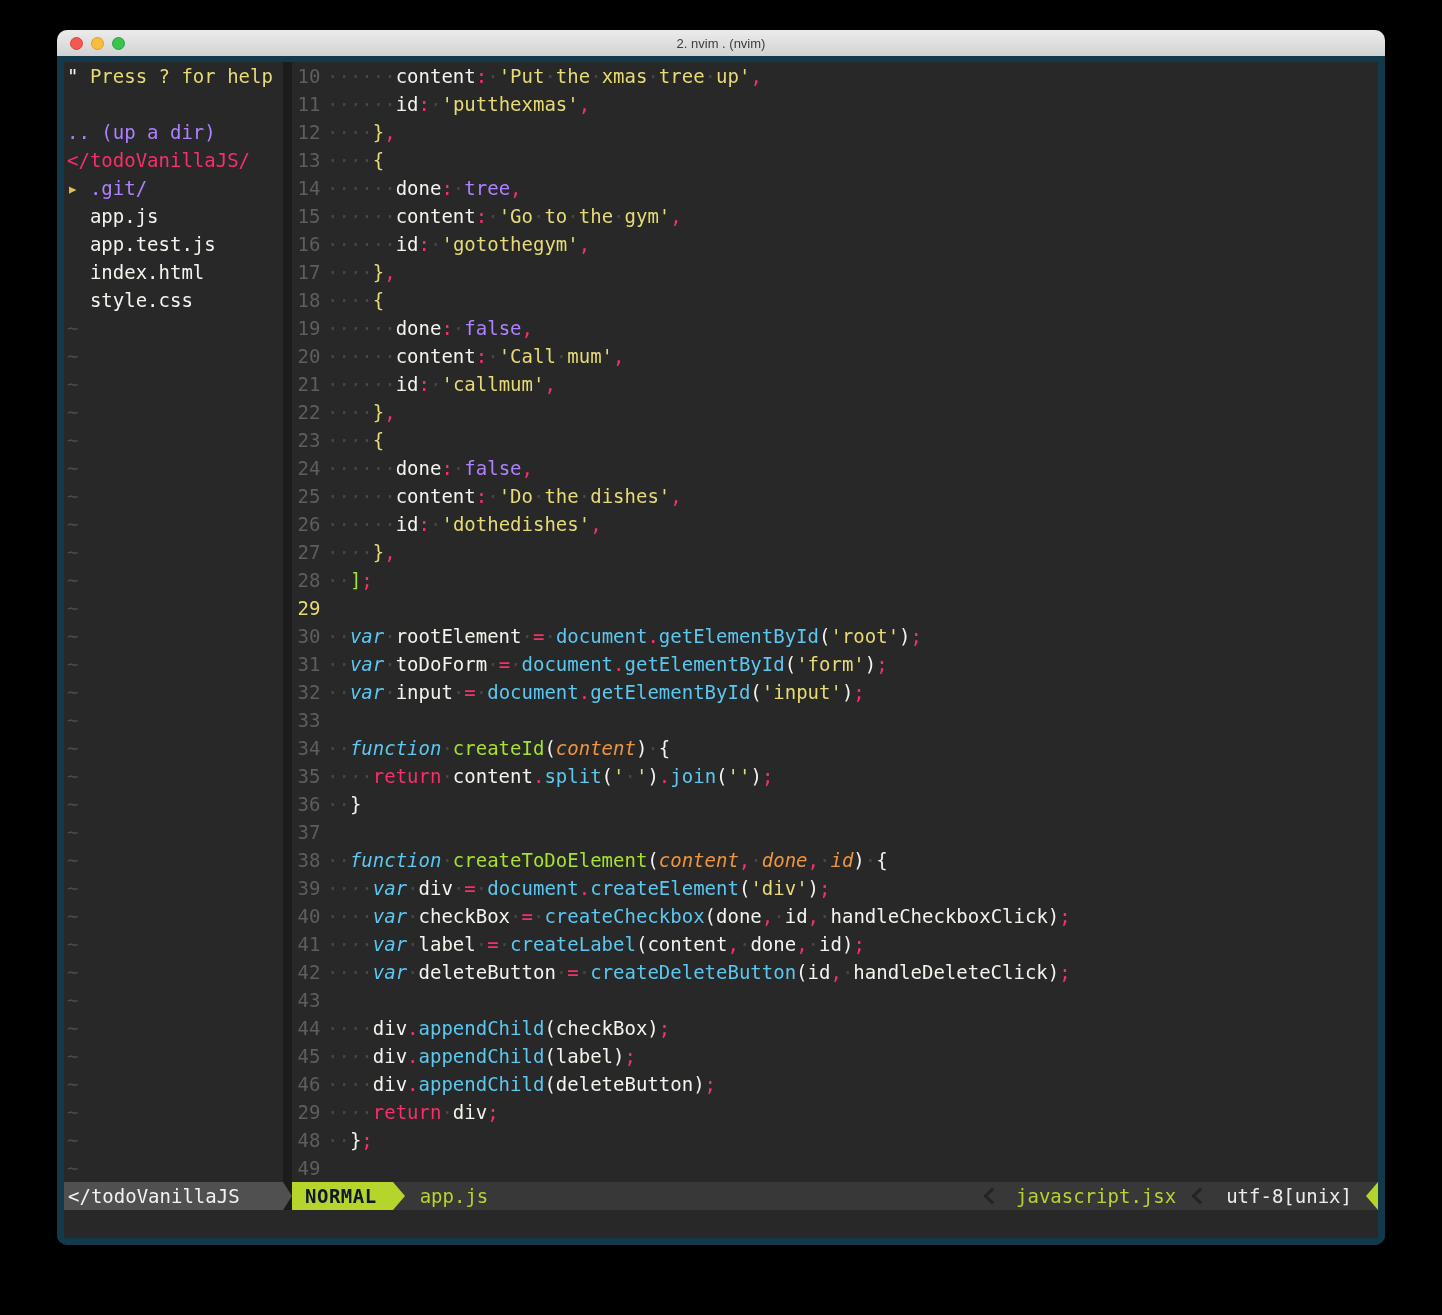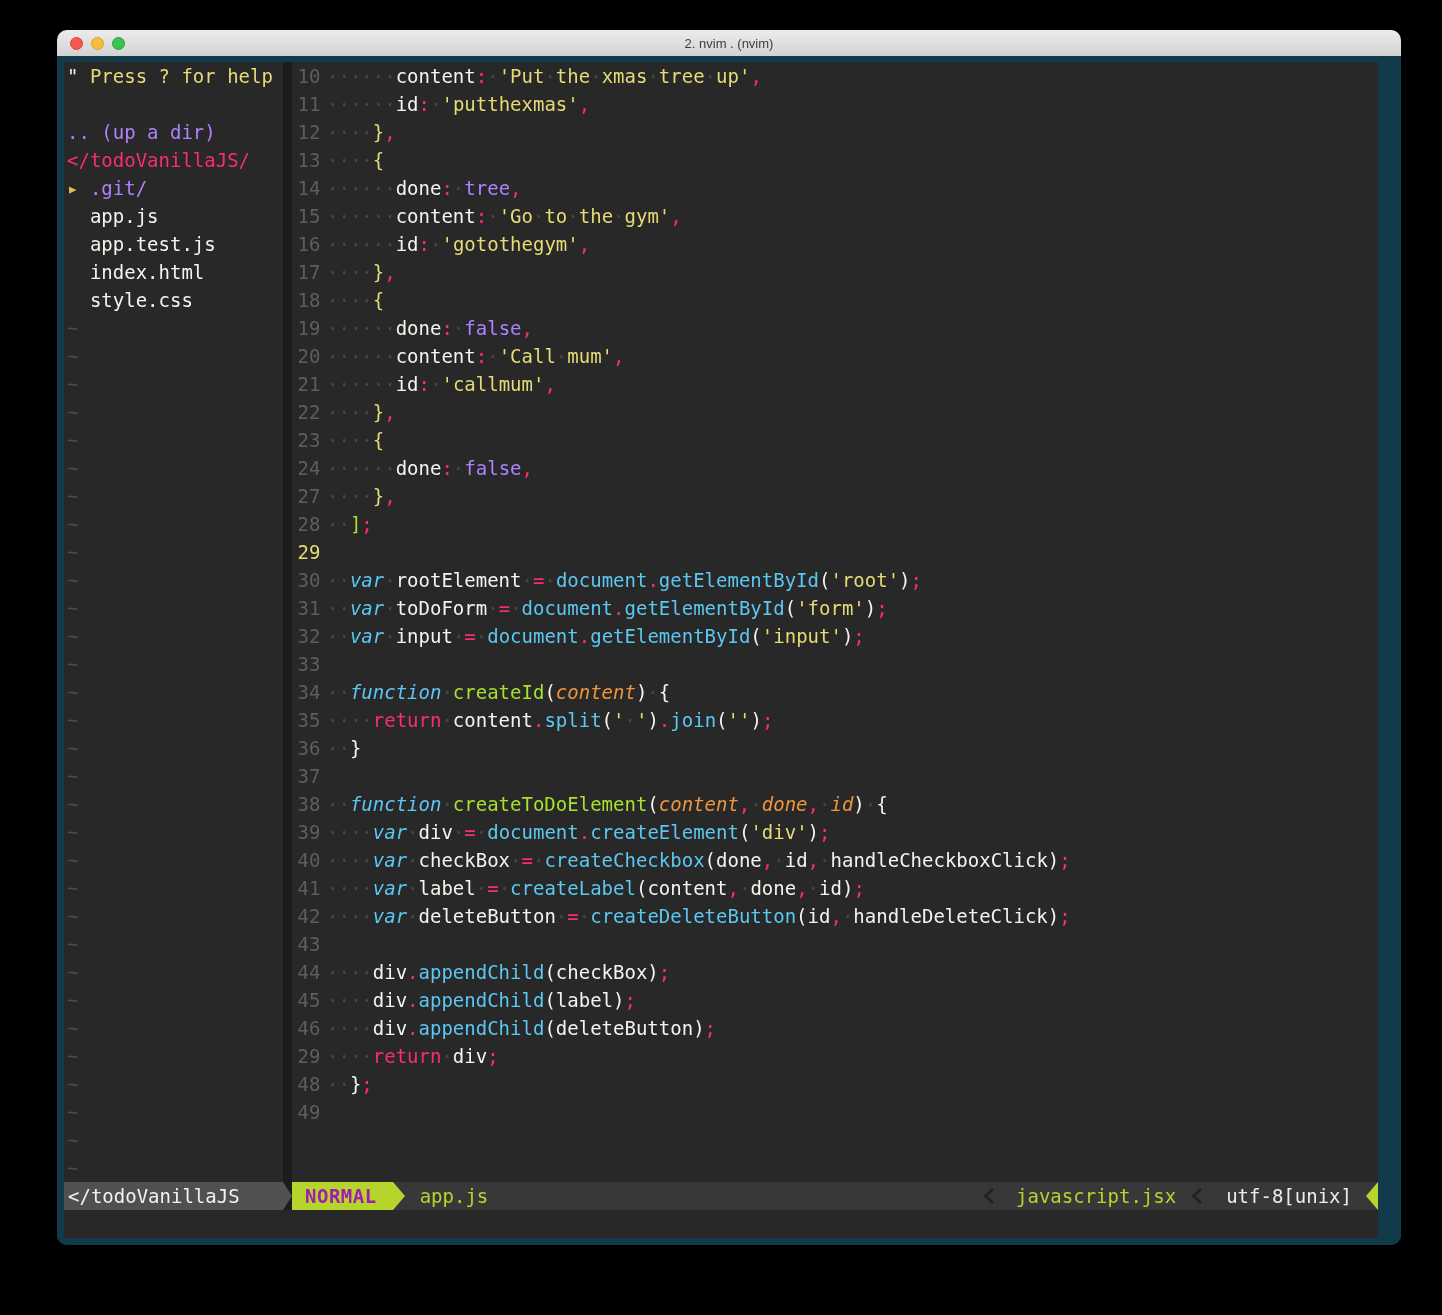--- a/index.html
+++ b/index.html
@@ -1,21 +1,21 @@
 <!DOCTYPE html>
 <html style="--bg: #282828; --term-border: #123a4a; --accent: #b5d52d; --pink: #fa2e6a; --yellow: #e6db74; --green: #a6e22e; --blue: #5bc8f2; --purple: #ae81ff; --orange: #ef9540; --white: #f4f4ee; --dots: #48483f; --linenr: #5e5e5e; --seg-gray: #505050; --status-bg: #383838;"><head>
 <meta charset="utf-8">
 <style>
   html,body{margin:0;padding:0;background:#000;}
   body{width:1442px;height:1315px;position:relative;overflow:hidden;
        font-family:"DejaVu Sans Mono","Liberation Mono",monospace;}
 
   .window{position:absolute;left:57px;top:30px;width:1328px;height:1215px;
           border-radius:10px;overflow:hidden;background:var(--term-border);
-          box-shadow:0 22px 50px rgba(0,0,0,.75);padding-left:16px;}
+          box-shadow:0 22px 50px rgba(0,0,0,.75);}
 
   
   .titlebar{position:absolute;left:0;top:0;right:0;height:26px;
             background:linear-gradient(#ececec,#d2d2d2);
             border-bottom:1px solid #a8a8a8;
             display:flex;align-items:center;}
   .title-text{position:absolute;left:0;right:0;text-align:center;
               font-family:"Liberation Sans",sans-serif;font-size:13px;color:#3d3d3d;}
   .lights{display:flex;gap:8px;margin-left:13px;z-index:2;}
   .light{width:13px;height:13px;border-radius:50%;}
@@ -51,21 +51,21 @@
   .tk-d{color:var(--dots);}
   .tk-a{color:#e0c050;}
   .tilde{color:#4e4e4e;}
 
   
   .statusline{position:absolute;left:0;top:1120px;right:0;height:28px;display:flex;font-size:19px;}
   .seg-tree{width:219px;background:var(--seg-gray);color:#f2f2f2;padding-left:4px;box-sizing:border-box;flex:none;}
   .arr-tree{width:0;height:0;border-top:14px solid transparent;border-bottom:14px solid transparent;
             border-left:9px solid var(--seg-gray);background:#1c1c1c;flex:none;}
   .seg-main{flex:1;background:var(--status-bg);display:flex;align-items:stretch;min-width:0;}
-  .seg-mode{background:var(--accent);color:#a21caf;font-weight:bold;padding:0 16px 0 13px;
+  .seg-mode{background:var(--accent);color:#0f172a;font-weight:bold;padding:0 16px 0 13px;
             display:flex;align-items:center;letter-spacing:.5px;}
   .arr-mode{width:0;height:0;border-top:14px solid transparent;border-bottom:14px solid transparent;
             border-left:12px solid var(--accent);}
   .seg-file{color:var(--accent);display:flex;align-items:center;margin-left:15px;}
   .spacer{flex:1;}
   .chev{width:9px;height:9px;border-left:3px solid #242424;border-bottom:3px solid #242424;
         transform:rotate(45deg);align-self:center;margin:0 10px;flex:none;}
   .seg-ft{color:var(--accent);display:flex;align-items:center;margin:0 8px;}
   .seg-enc{background:var(--status-bg);color:#ececec;display:flex;align-items:center;padding:0 14px 0 10px;}
   .arr-pos{width:0;height:0;border-top:14px solid transparent;border-bottom:14px solid transparent;
@@ -150,20 +150,22 @@
           <div class="row code-line"><span class="gutter">15</span><span class="code-text"><span class="tk-d">······</span><span class="tk-w">content</span><span class="tk-p">:</span><span class="tk-d">·</span><span class="tk-y">'Go</span><span class="tk-d">·</span><span class="tk-y">to</span><span class="tk-d">·</span><span class="tk-y">the</span><span class="tk-d">·</span><span class="tk-y">gym'</span><span class="tk-p">,</span></span></div>
           <div class="row code-line"><span class="gutter">16</span><span class="code-text"><span class="tk-d">······</span><span class="tk-w">id</span><span class="tk-p">:</span><span class="tk-d">·</span><span class="tk-y">'gotothegym'</span><span class="tk-p">,</span></span></div>
           <div class="row code-line"><span class="gutter">17</span><span class="code-text"><span class="tk-d">····</span><span class="tk-y">}</span><span class="tk-p">,</span></span></div>
           <div class="row code-line"><span class="gutter">18</span><span class="code-text"><span class="tk-d">····</span><span class="tk-y">{</span></span></div>
           <div class="row code-line"><span class="gutter">19</span><span class="code-text"><span class="tk-d">······</span><span class="tk-w">done</span><span class="tk-p">:</span><span class="tk-d">·</span><span class="tk-v">false</span><span class="tk-p">,</span></span></div>
           <div class="row code-line"><span class="gutter">20</span><span class="code-text"><span class="tk-d">······</span><span class="tk-w">content</span><span class="tk-p">:</span><span class="tk-d">·</span><span class="tk-y">'Call</span><span class="tk-d">·</span><span class="tk-y">mum'</span><span class="tk-p">,</span></span></div>
           <div class="row code-line"><span class="gutter">21</span><span class="code-text"><span class="tk-d">······</span><span class="tk-w">id</span><span class="tk-p">:</span><span class="tk-d">·</span><span class="tk-y">'callmum'</span><span class="tk-p">,</span></span></div>
           <div class="row code-line"><span class="gutter">22</span><span class="code-text"><span class="tk-d">····</span><span class="tk-y">}</span><span class="tk-p">,</span></span></div>
           <div class="row code-line"><span class="gutter">23</span><span class="code-text"><span class="tk-d">····</span><span class="tk-y">{</span></span></div>
           <div class="row code-line"><span class="gutter">24</span><span class="code-text"><span class="tk-d">······</span><span class="tk-w">done</span><span class="tk-p">:</span><span class="tk-d">·</span><span class="tk-v">false</span><span class="tk-p">,</span></span></div>
+          <div class="row code-line"><span class="gutter">25</span><span class="code-text"><span class="tk-d">······</span><span class="tk-w">content</span><span class="tk-p">:</span><span class="tk-d">·</span><span class="tk-y">'Do</span><span class="tk-d">·</span><span class="tk-y">the</span><span class="tk-d">·</span><span class="tk-y">dishes'</span><span class="tk-p">,</span></span></div>
+          <div class="row code-line"><span class="gutter">26</span><span class="code-text"><span class="tk-d">······</span><span class="tk-w">id</span><span class="tk-p">:</span><span class="tk-d">·</span><span class="tk-y">'dothedishes'</span><span class="tk-p">,</span></span></div>
           <div class="row code-line"><span class="gutter">27</span><span class="code-text"><span class="tk-d">····</span><span class="tk-y">}</span><span class="tk-p">,</span></span></div>
           <div class="row code-line"><span class="gutter">28</span><span class="code-text"><span class="tk-d">··</span><span class="tk-g">]</span><span class="tk-p">;</span></span></div>
           <div class="row code-line"><span class="gutter cur">29</span><span class="code-text"></span></div>
           <div class="row code-line"><span class="gutter">30</span><span class="code-text"><span class="tk-d">··</span><span class="tk-bi">var</span><span class="tk-d">·</span><span class="tk-w">rootElement</span><span class="tk-d">·</span><span class="tk-p">=</span><span class="tk-d">·</span><span class="tk-b">document</span><span class="tk-p">.</span><span class="tk-b">getElementById</span><span class="tk-w">(</span><span class="tk-y">'root'</span><span class="tk-w">)</span><span class="tk-p">;</span></span></div>
           <div class="row code-line"><span class="gutter">31</span><span class="code-text"><span class="tk-d">··</span><span class="tk-bi">var</span><span class="tk-d">·</span><span class="tk-w">toDoForm</span><span class="tk-d">·</span><span class="tk-p">=</span><span class="tk-d">·</span><span class="tk-b">document</span><span class="tk-p">.</span><span class="tk-b">getElementById</span><span class="tk-w">(</span><span class="tk-y">'form'</span><span class="tk-w">)</span><span class="tk-p">;</span></span></div>
           <div class="row code-line"><span class="gutter">32</span><span class="code-text"><span class="tk-d">··</span><span class="tk-bi">var</span><span class="tk-d">·</span><span class="tk-w">input</span><span class="tk-d">·</span><span class="tk-p">=</span><span class="tk-d">·</span><span class="tk-b">document</span><span class="tk-p">.</span><span class="tk-b">getElementById</span><span class="tk-w">(</span><span class="tk-y">'input'</span><span class="tk-w">)</span><span class="tk-p">;</span></span></div>
           <div class="row code-line"><span class="gutter">33</span><span class="code-text"></span></div>
           <div class="row code-line"><span class="gutter">34</span><span class="code-text"><span class="tk-d">··</span><span class="tk-bi">function</span><span class="tk-d">·</span><span class="tk-g">createId</span><span class="tk-w">(</span><span class="tk-o">content</span><span class="tk-w">)</span><span class="tk-d">·</span><span class="tk-w">{</span></span></div>
           <div class="row code-line"><span class="gutter">35</span><span class="code-text"><span class="tk-d">····</span><span class="tk-p">return</span><span class="tk-d">·</span><span class="tk-w">content</span><span class="tk-p">.</span><span class="tk-b">split</span><span class="tk-w">(</span><span class="tk-y">'</span><span class="tk-d">·</span><span class="tk-y">'</span><span class="tk-w">)</span><span class="tk-p">.</span><span class="tk-b">join</span><span class="tk-w">(</span><span class="tk-y">''</span><span class="tk-w">)</span><span class="tk-p">;</span></span></div>
           <div class="row code-line"><span class="gutter">36</span><span class="code-text"><span class="tk-d">··</span><span class="tk-w">}</span></span></div>

